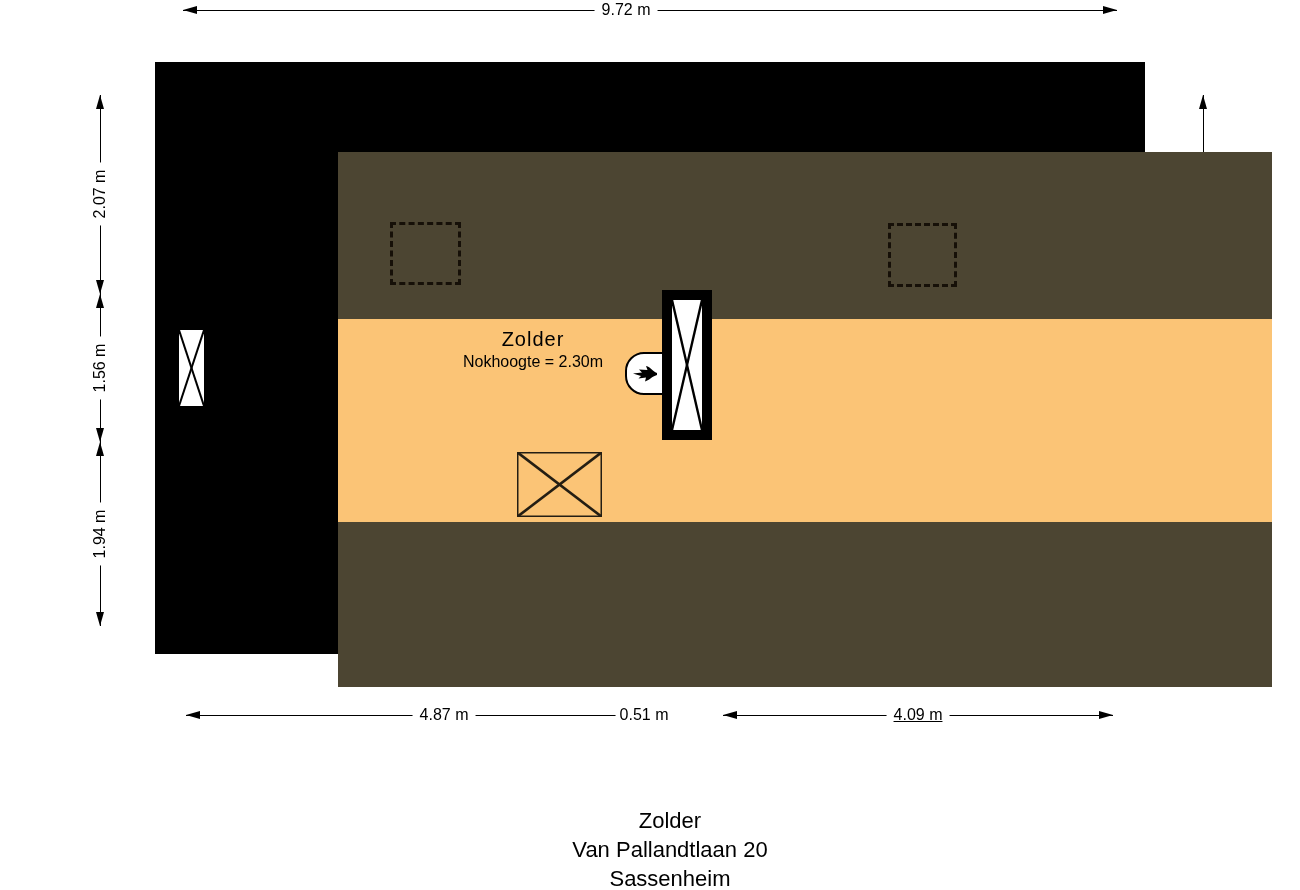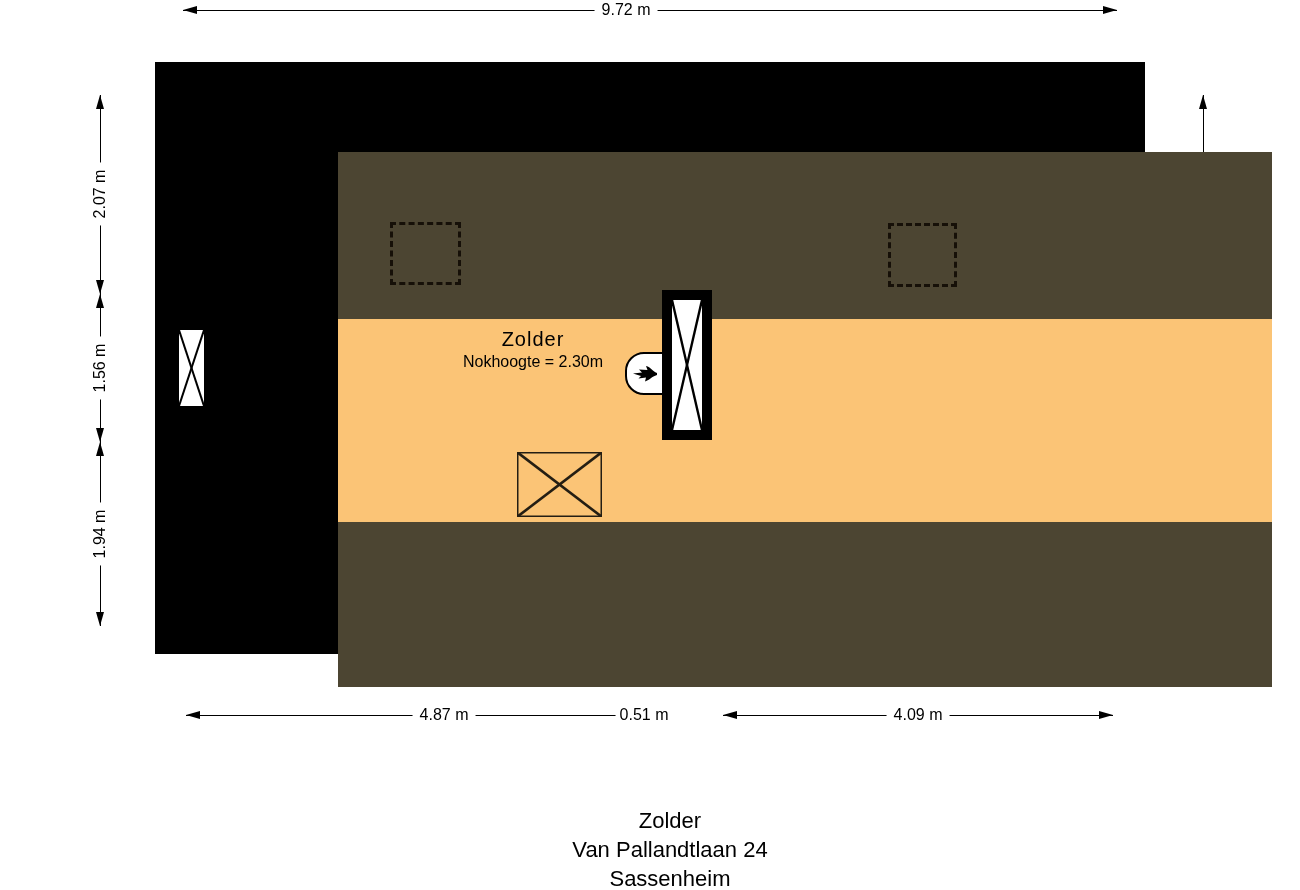--- a/index.html
+++ b/index.html
@@ -142,22 +142,22 @@
     <div class="hline" style="left:186px; top:714.5px; width:464px;"></div>
     <i class="arr arr-l" style="left:186px; top:710.5px;"></i>
     <i class="arr arr-r" style="left:636px; top:710.5px;"></i>
     <span class="dlabel" style="left:438px; top:715px;margin-left:6px;">4.87 m</span>
 
     <span class="dlabel" style="left:644px; top:715px; padding:0 4px;">0.51 m</span>
 
     <div class="hline" style="left:723px; top:714.5px; width:390px;"></div>
     <i class="arr arr-l" style="left:723px; top:710.5px;"></i>
     <i class="arr arr-r" style="left:1099px; top:710.5px;"></i>
-    <span class="dlabel" style="left:918px; top:715px;">4.09 m</span>
+    <span class="dlabel" style="left:918px; top:715px;text-decoration:underline;">4.09 m</span>
   </div>
 
   <div class="caption">
     <div>Zolder</div>
-    <div>Van Pallandtlaan 24</div>
+    <div>Van Pallandtlaan 20</div>
     <div>Sassenheim</div>
   </div>
 
 </div>
 
 </body></html>

